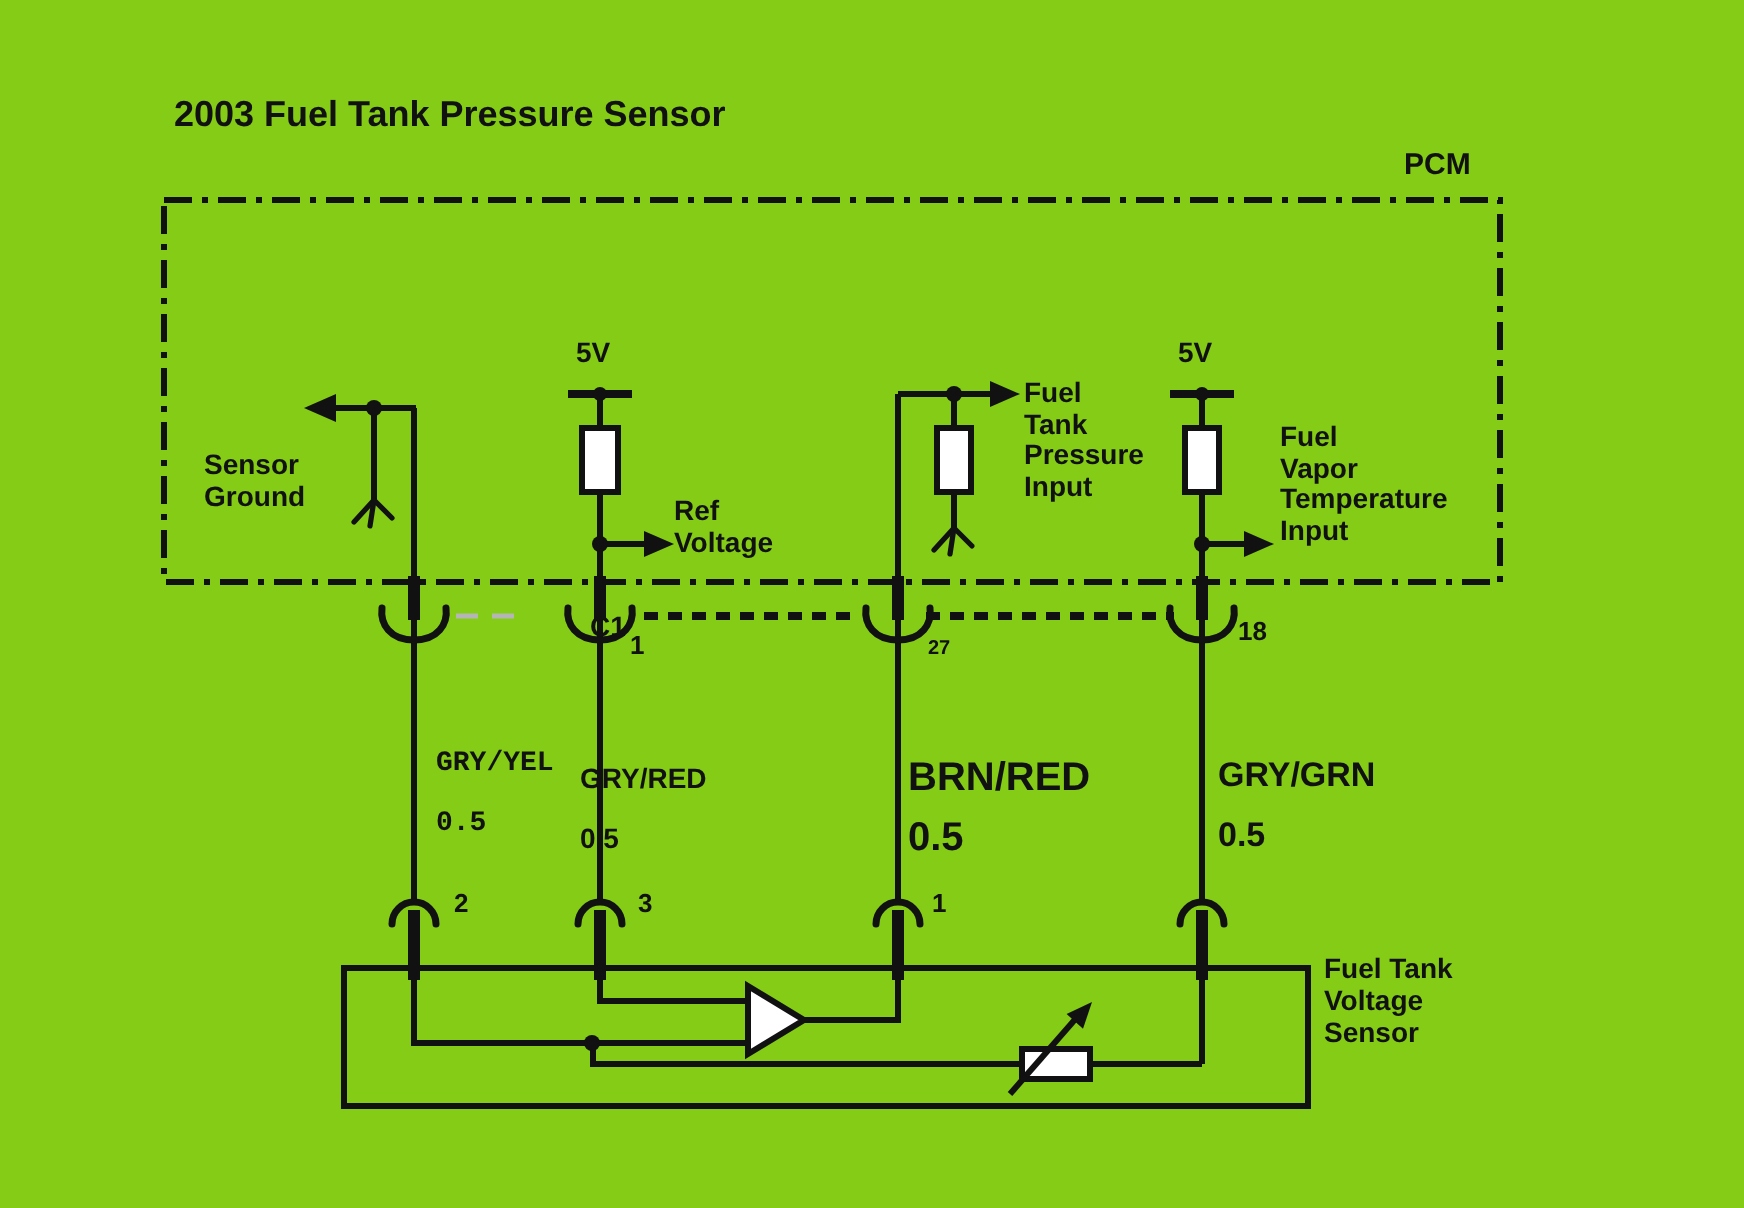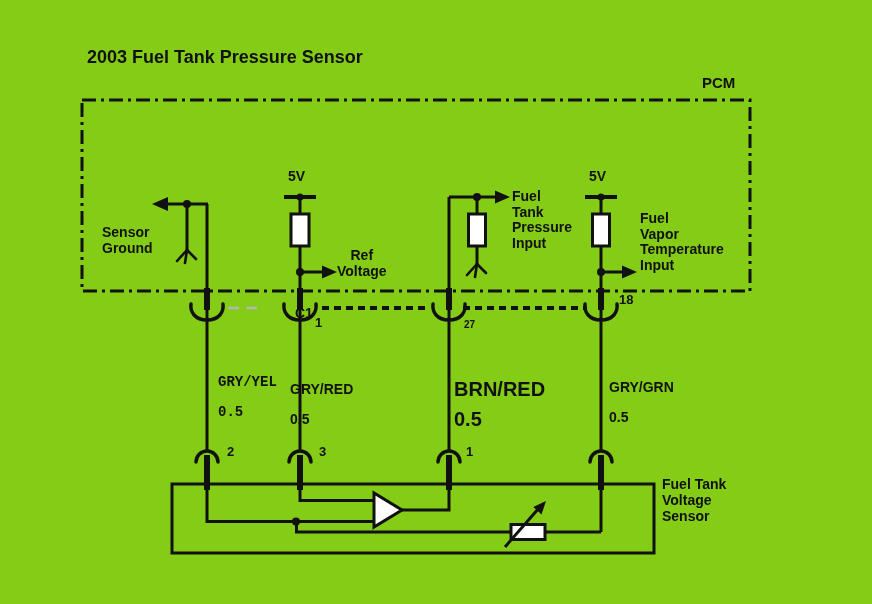--- a/index.html
+++ b/index.html
@@ -142,49 +142,49 @@
 
   <div class="lbl" style="left:87px;top:49px;font-size:18px;">2003 Fuel Tank Pressure Sensor</div>
 
   <div class="lbl" style="left:702px;top:75px;font-size:15px;text-align:right;">PCM</div>
 
   <div class="lbl" style="left:288px;top:168px;font-size:14px;">5V</div>
   <div class="lbl" style="left:589px;top:168px;font-size:14px;">5V</div>
 
   <div class="lbl" style="left:102px;top:224px;font-size:14px;">Sensor
 Ground</div>
-  <div class="lbl" style="left:337px;top:247px;font-size:14px;text-align:center;">Ref
+  <div class="lbl" style="left:337px;top:247px;font-size:14px;">Ref
 Voltage</div>
   <div class="lbl" style="left:512px;top:189px;font-size:14px;line-height:15.5px;">Fuel
 Tank
 Pressure
 Input</div>
   <div class="lbl" style="left:640px;top:211px;font-size:14px;line-height:15.5px;">Fuel
 Vapor
 Temperature
 Input</div>
 
   <div class="lbl" style="left:255px;top:305px;font-size:14px;margin-left:40px;">C1</div>
   <div class="lbl" style="left:315px;top:315px;font-size:13px;">1</div>
   <div class="lbl" style="left:464px;top:317px;font-size:10px;">27</div>
-  <div class="lbl" style="left:619px;top:292px;font-size:13px;">18</div>
+  <div class="lbl" style="left:619px;top:308px;font-size:13px;">18</div>
 
   <div class="lbl" style="left:218px;top:360px;font-size:14px;line-height:15px;font-family:Liberation Mono, monospace;">
     <span class="blk">GRY/YEL</span>
     <span class="blk">0.5</span>
   </div>
   <div class="lbl" style="left:290px;top:367px;font-size:14px;line-height:15px;">
     <span class="blk">GRY/RED</span>
     <span class="blk">0.5</span>
   </div>
   <div class="lbl" style="left:454px;top:367px;font-size:20px;line-height:15px;">
     <span class="blk">BRN/RED</span>
     <span class="blk">0.5</span>
   </div>
-  <div class="lbl" style="left:609px;top:365px;font-size:14px;line-height:15px;">
+  <div class="lbl" style="left:609px;top:365px;font-size:17px;line-height:15px;">
     <span class="blk">GRY/GRN</span>
     <span class="blk">0.5</span>
   </div>
 
   <div class="lbl" style="left:227px;top:444px;font-size:13px;">2</div>
   <div class="lbl" style="left:319px;top:444px;font-size:13px;">3</div>
   <div class="lbl" style="left:466px;top:444px;font-size:13px;">1</div>
 
   <div class="lbl" style="left:662px;top:476px;font-size:14px;">Fuel Tank
 Voltage

